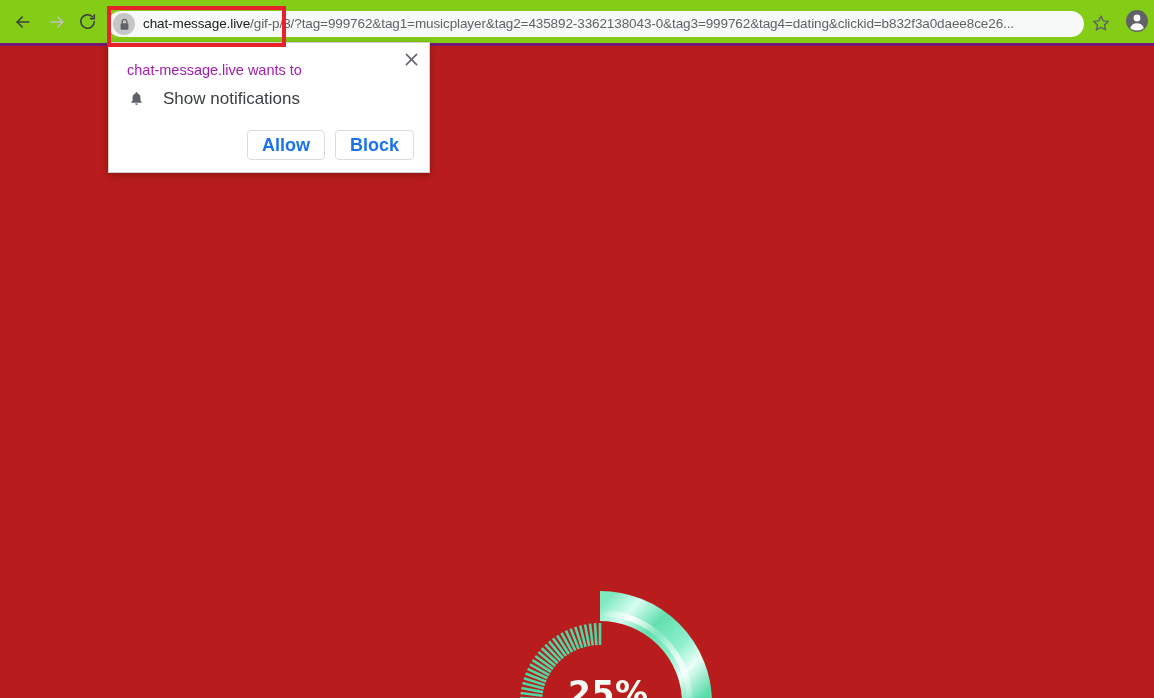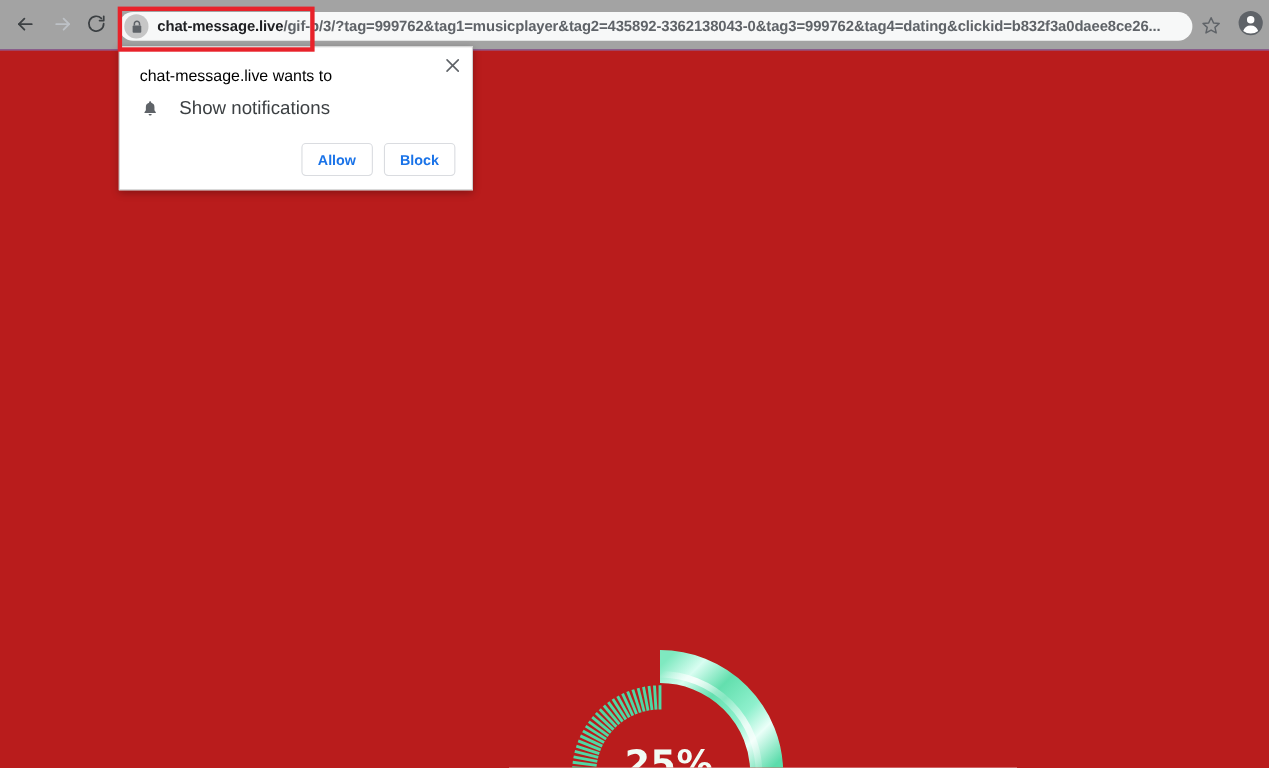--- a/index.html
+++ b/index.html
@@ -8,23 +8,22 @@
     width: 1154px; height: 698px;
     overflow: hidden;
     font-family: "Liberation Sans", sans-serif;
   }
   body { background: #ffffff; position: relative; }
 
   
   #browser-toolbar {
     position: absolute; left: 0; top: 0;
     width: 1154px; height: 46px;
-    background: #a3a3a3;
-    border-bottom: 1px solid #701a75;
-    font-weight: bold;
+    background: #84cc16;
+    border-bottom: 3px solid #701a75;
   }
   .nav-btn {
     position: absolute; top: 10px;
     width: 26px; height: 26px;
     display: flex; align-items: center; justify-content: center;
     background: none; border: none; padding: 0;
     cursor: pointer;
   }
   #btn-back  { left: 10px; }
   #btn-fwd   { left: 44px; }
@@ -119,21 +118,21 @@
   }
   #bubble-close {
     position: absolute; right: 8px; top: 8px;
     width: 20px; height: 20px;
     display: flex; align-items: center; justify-content: center;
     background: none; border: none; cursor: pointer;
     color: #5f6368;
   }
   #bubble-title {
     position: absolute; left: 18px; top: 19px;
-    font-size: 14.5px; color: #000000;
+    font-size: 14.5px; color: #a21caf;
   }
   #bubble-perm-row {
     position: absolute; left: 18px; top: 46px;
     display: flex; align-items: center;
   }
   #bell-icon { width: 18px; height: 18px; display: flex; align-items: center; justify-content: center; }
   #bubble-perm-label {
     margin-left: 18px;
     font-size: 17px; color: #3c4043;
   }
@@ -141,21 +140,21 @@
     position: absolute; right: 15px; bottom: 12px;
     display: flex; gap: 10px;
   }
   .bubble-btn {
     min-width: 62px; height: 30px;
     padding: 0 14px;
     background: #ffffff;
     border: 1px solid #dadce0;
     border-radius: 4px;
     color: #1a73e8;
-    font-size: 13px;
+    font-size: 18px;
     font-weight: bold;
     font-family: "Liberation Sans", sans-serif;
     cursor: pointer;
   }
 </style>
 </head>
 <body>
 
 <div id="browser-toolbar">
 

